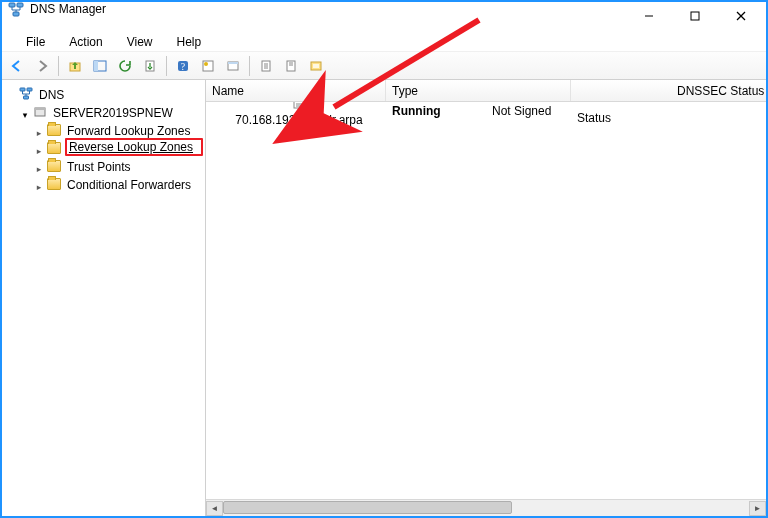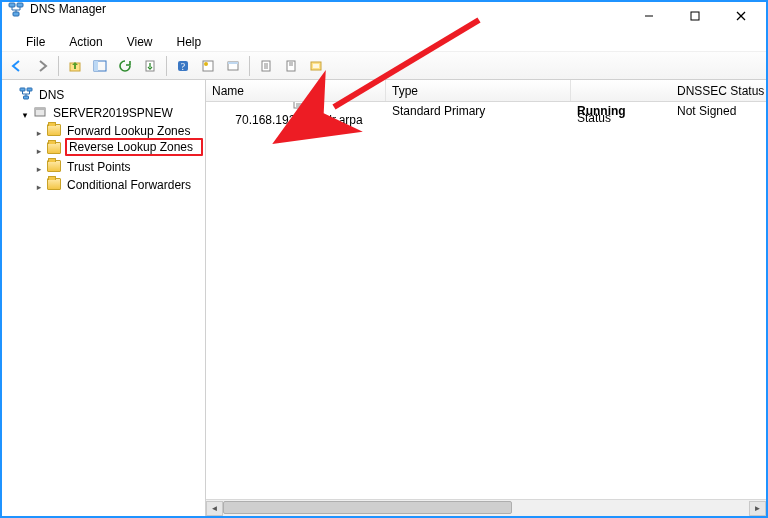--- a/index.html
+++ b/index.html
@@ -27,21 +27,21 @@
   .main { flex: 1 1 auto; display: flex; min-height: 0; }
   .tree { width: 204px; border-right: 1px solid #d0d0d0; padding: 4px 2px; overflow:hidden; position: relative; }
   .content { flex: 1 1 auto; display: flex; flex-direction: column; min-width: 0; }
 
   
   .tn { display: flex; align-items: flex-end; height: 18px; white-space: nowrap; }
   .tn .arrow { width: 14px; text-align: center; color:#5b5b5b; font-size:9px;}
   .tn .arrow.open { color:#000; }
   .tn .tico { width: 16px; height:16px; margin-right:3px; display:inline-flex; align-items:center; justify-content:center;}
   .tn .label { padding: 0 2px; }
-  .tn.hl .label { background:#fff; border:2px solid #ed1c24; border-radius:1px; padding: 0 8px 0 2px; }
+  .tn.hl .label { background:#fff; border:2px solid #ed1c24; border-radius:1px; padding: 0 8px 0 2px; text-decoration: underline; }
   .children { padding-left: 14px; }
   .folder { width:14px; height:12px; background: linear-gradient(#ffe9a6,#f3c646); border:1px solid #c9a227; border-radius:1px; position:relative; }
   .folder::before{content:"";position:absolute;top:-3px;left:0;width:6px;height:3px;background:#f3c646;border:1px solid #c9a227;border-bottom:none;border-radius:1px 1px 0 0;}
 
   
   .listheader { display:flex; height: 22px; align-items:stretch; border-bottom: 1px solid #d8d8d8; background: linear-gradient(#fff,#f3f3f3); }
   .col { display:flex; align-items:center; padding-left:6px; border-right:1px solid #e3e3e3; font-size:12px; color:#000; }
   .col.name { width: 180px; text-align: center; }
   .col.type { width: 185px; }
   .col.status { width: 100px; margin-top: 38px; }
@@ -255,21 +255,20 @@
         <div class="row">
           <div class="cell name">
             <span class="zoneico"><svg width="14" height="14">
                     <rect x="2" y="2" width="10" height="10" fill="#fff" stroke="#8a8a8a"></rect>
                     <rect x="2" y="2" width="10" height="3" fill="#ffe28a" stroke="#caa43a"></rect>
                     <line x1="4" y1="8" x2="10" y2="8" stroke="#8a8a8a"></line>
                     <line x1="4" y1="10" x2="10" y2="10" stroke="#8a8a8a"></line>
                   </svg></span>
             <span>70.168.192.in-addr.arpa</span>
           </div>
-          <div class="cell type">Standard Primary</div>
           <div class="cell status">Running</div>
           <div class="cell dnssec">Not Signed</div>
         </div>
       </div>
       <div class="hscroll">
         <div class="btn">◄</div>
         <div class="track">
               <div class="thumb"></div>
             </div>
         <div class="btn">►</div>

